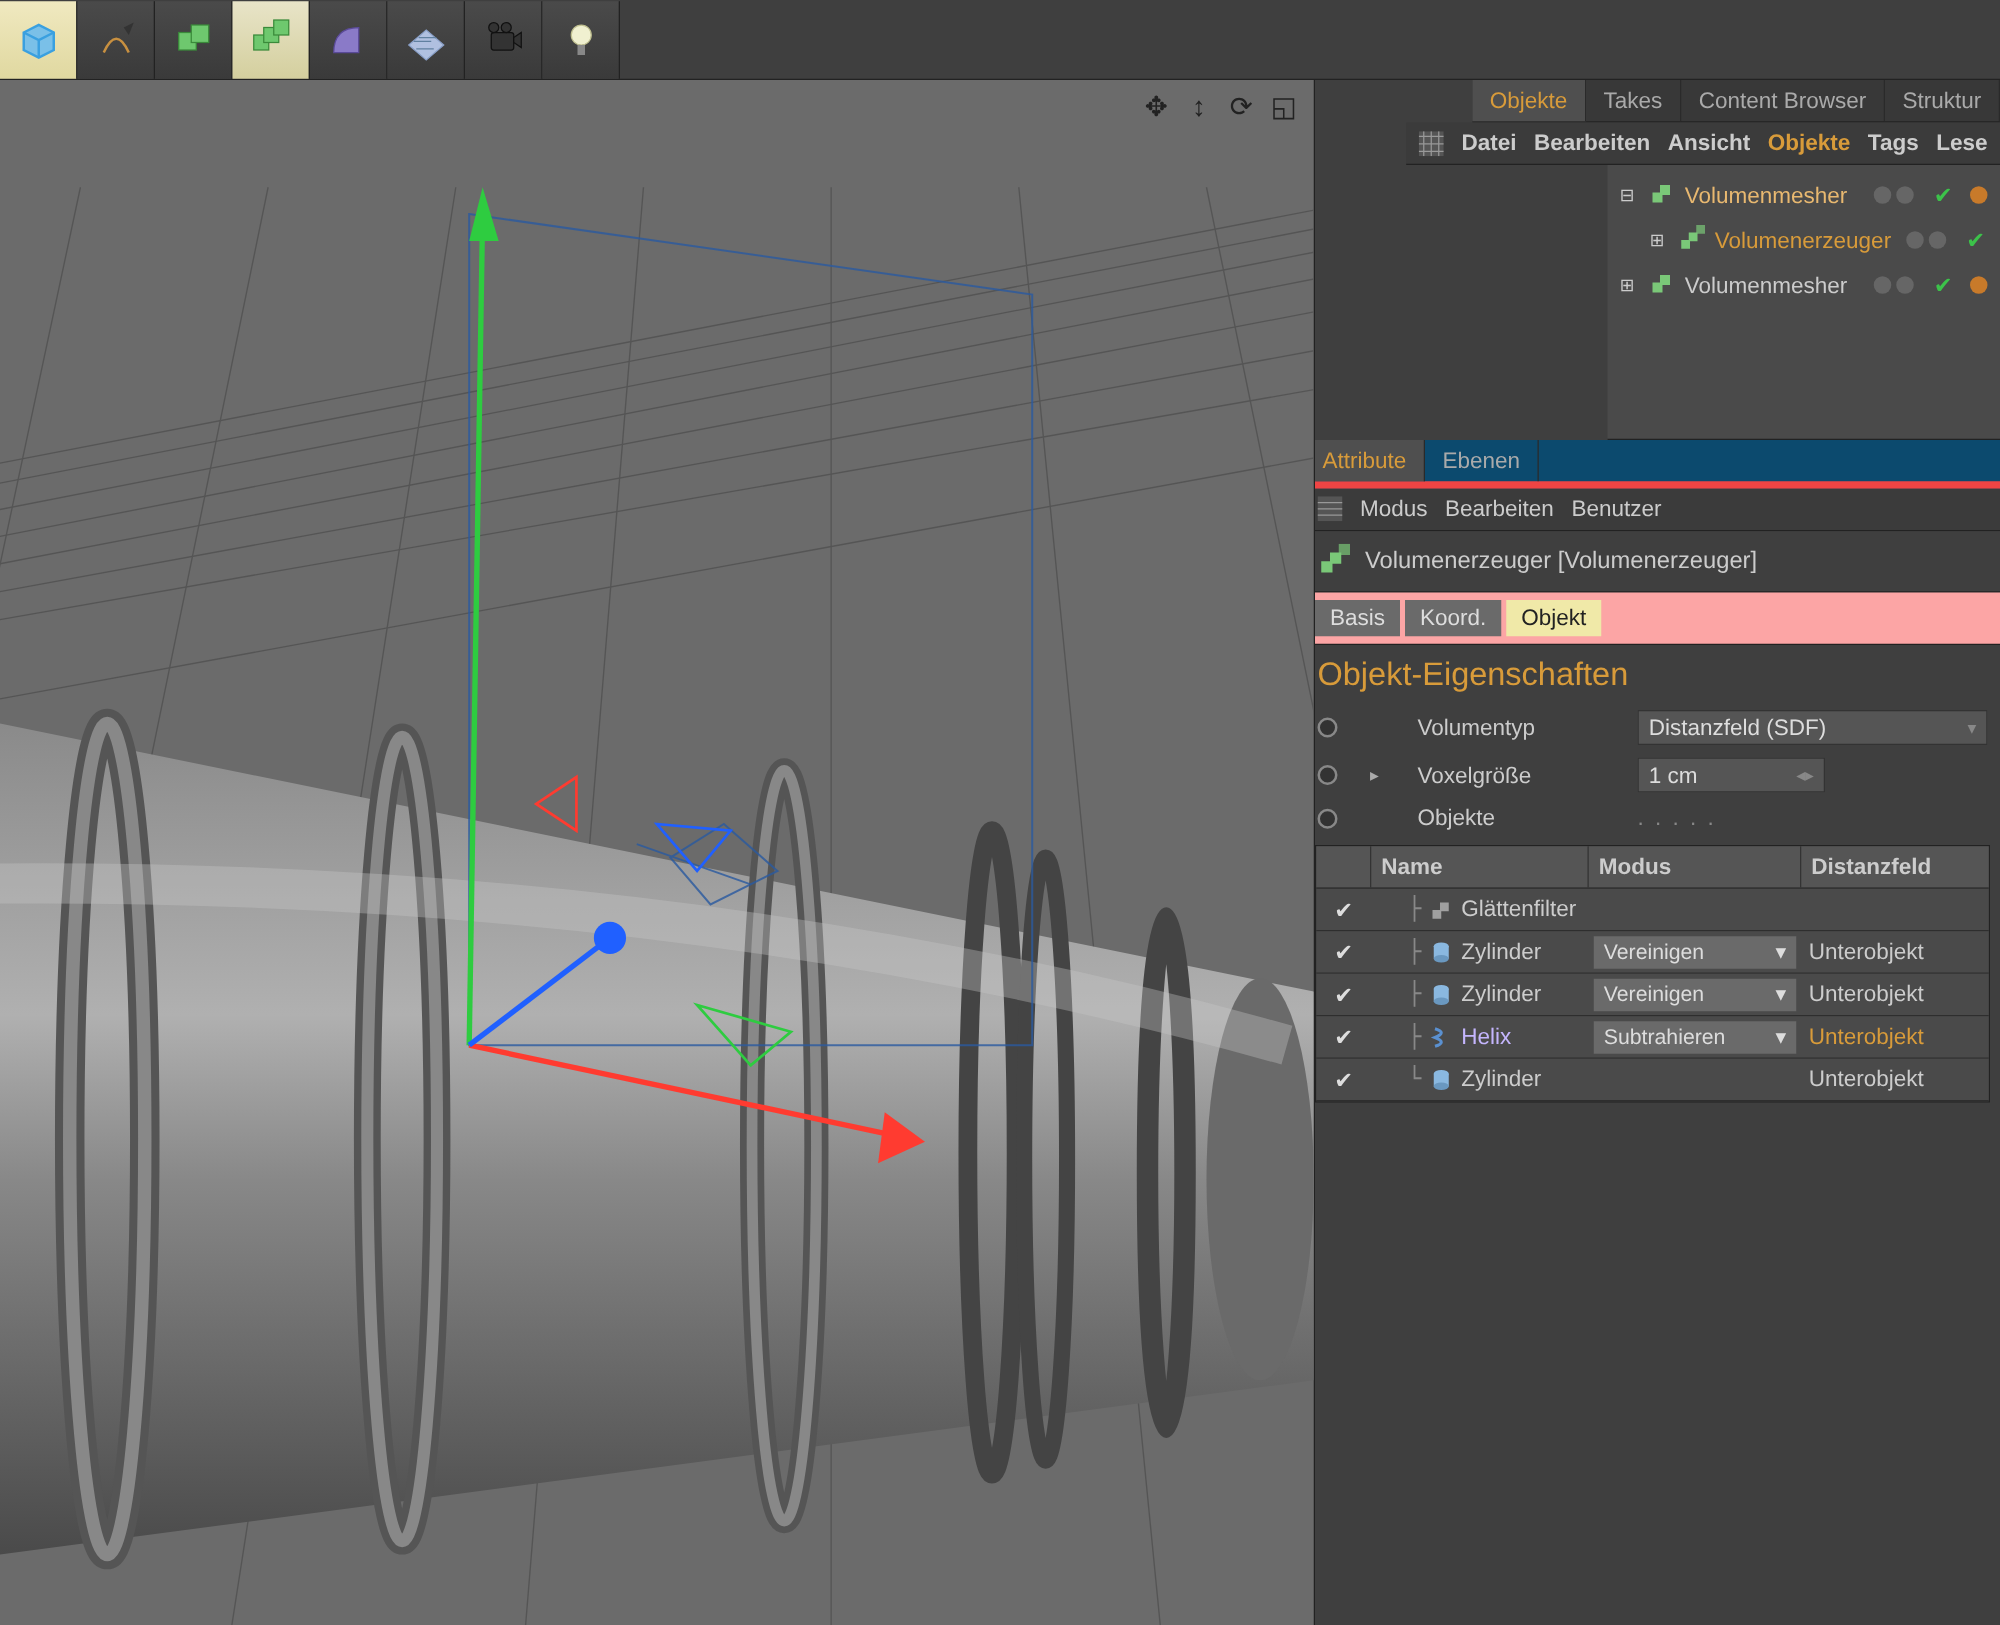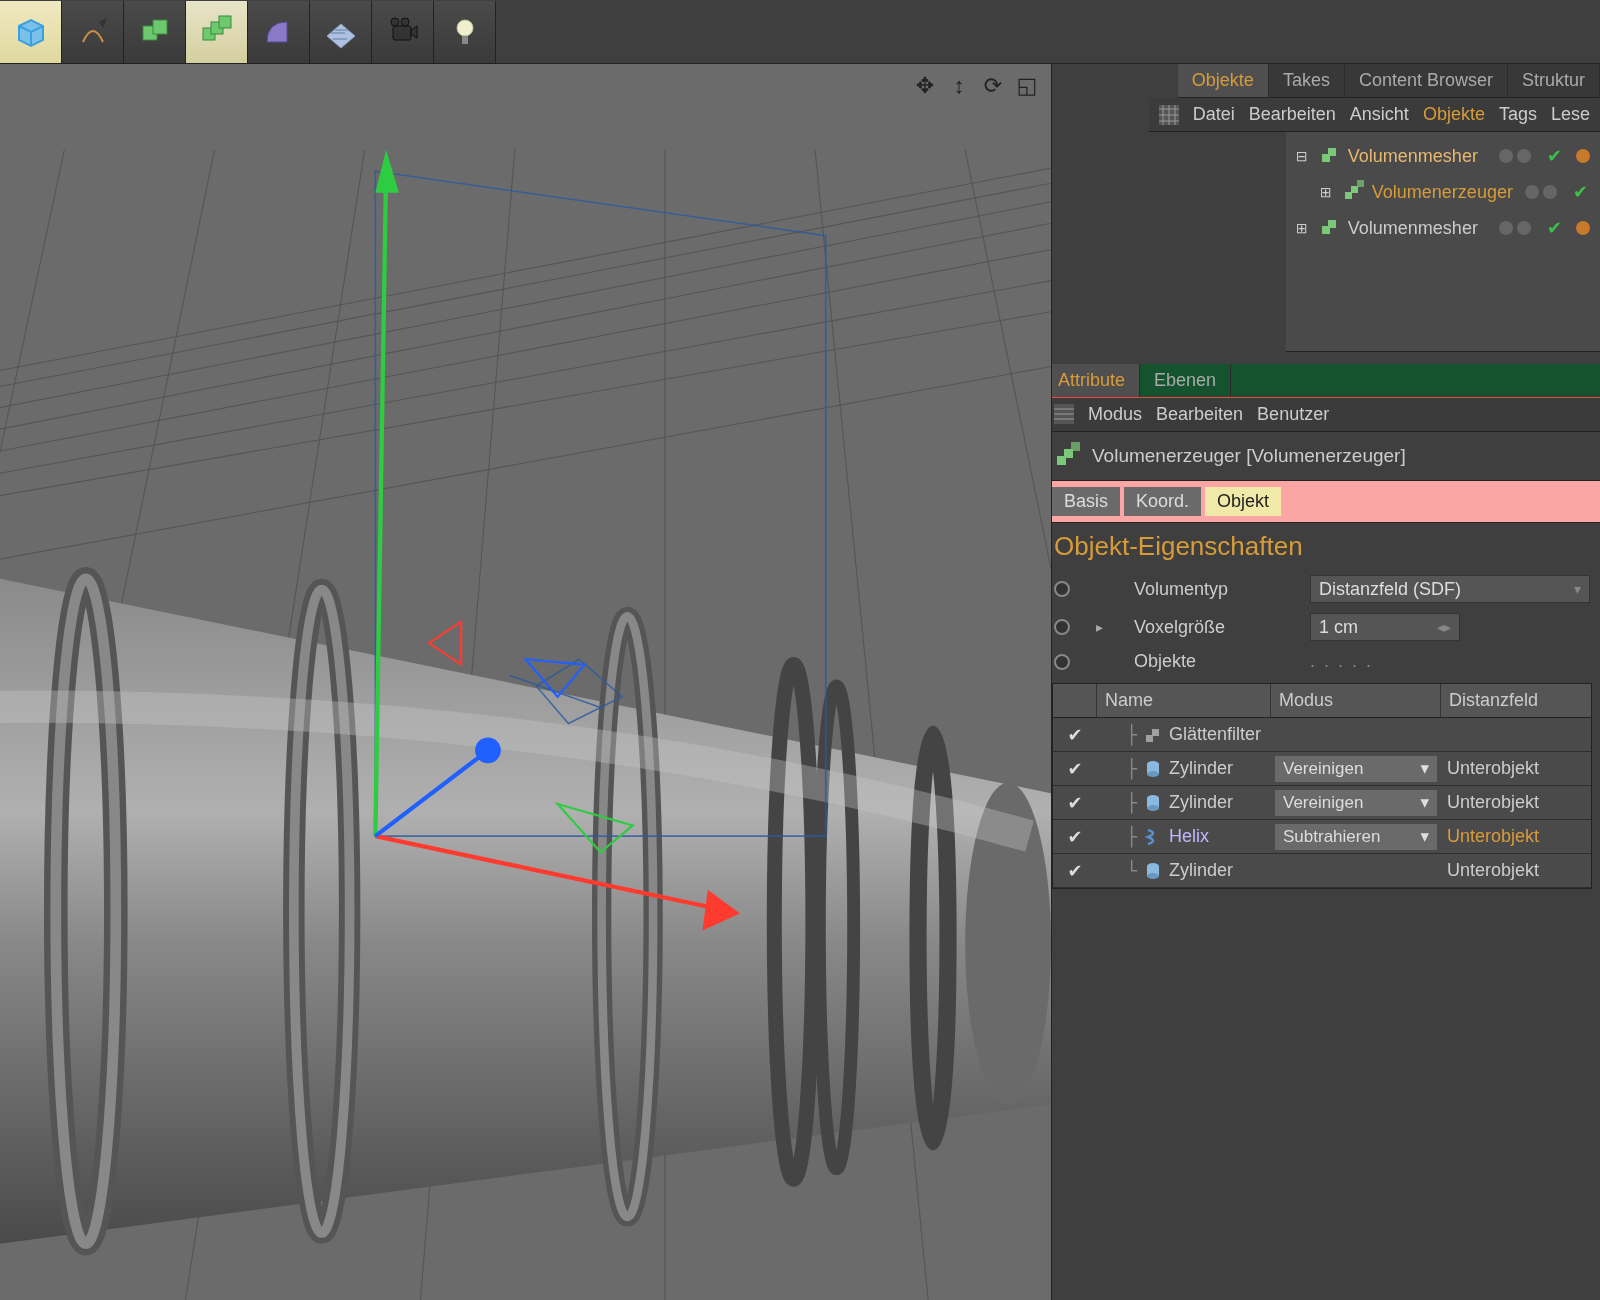--- a/index.html
+++ b/index.html
@@ -10,61 +10,61 @@
   .toolbar .btn.active { background:linear-gradient(#f0e9c0,#e0d8a0); }
   .toolbar .btn.light-active { background:linear-gradient(#e8e4c8,#d4cf9e); }
   .main { flex:1; display:flex; min-height:0; }
   .viewport { flex:1; position:relative; background:#6b6b6b; overflow:hidden; border-right:1px solid #222; }
   .vp-controls { position:absolute; top:8px; right:10px; display:flex; gap:6px; }
   .vp-controls .c { width:28px; height:28px; display:flex; align-items:center; justify-content:center; color:#222; font-size:22px; cursor:pointer; }
   .rightpanel { width:548px; display:flex; flex-direction:column; background:#3f3f3f;align-items:flex-end; }
   .tabs { display:flex; background:#383838; border-bottom:1px solid #222; }
   .tab { padding:6px 14px; color:#aaa; cursor:pointer; border-right:1px solid #2a2a2a; font-size:18px; }
   .tab.active { background:#4f4f4f; color:#d89b3a; }
-  .submenu { display:flex; align-items:center; gap:14px; padding:6px 10px; background:#3b3b3b; border-bottom:1px solid #222; font-size:18px; }
+  .submenu { display:flex; align-items:center; gap:14px; padding:6px 10px; background:#3b3b3b; border-bottom:1px solid #222; font-size:18px;font-weight:bold; }
   .submenu .icon { width:20px; height:20px; }
   .submenu span { color:#ccc; cursor:pointer; }
   .submenu span.hl { color:#d89b3a; }
   .tree { background:#4a4a4a; padding:6px 4px; height:220px; border-bottom:1px solid #222; }
   .tree-row { display:flex; align-items:center; height:36px; padding-left:6px; gap:6px; }
   .tree-row .exp { width:16px; color:#ccc; font-size:14px; cursor:pointer; }
   .tree-row .oicon { width:24px; height:24px; }
   .tree-row .lbl { flex:none; cursor:pointer; }
   .tree-row .lbl.orange { color:#d89b3a; }
   .tree-row .lbl.lorange { color:#e8b870; }
   .tree-row .lbl.plain { color:#ccc; }
   .tree-row .spacer { flex:1; }
   .tree-row .dots { display:flex; gap:4px; margin-right:10px; }
   .tree-row .dot { width:14px; height:14px; border-radius:50%; }
   .tree-row .dot.g { background:#666; }
   .tree-row .chk { color:#3cc24a; font-size:18px; margin-right:8px; }
   .tree-row .tag { width:14px; height:14px; border-radius:50%; background:#c87a2a; margin-right:6px; }
   .indent1 { padding-left:30px; }
   .attrpanel { flex:1; display:flex; flex-direction:column; }
-  .attr-tabs { display:flex; background:#14532d; border-bottom:1px solid #ef4444;margin-top:12px; }
+  .attr-tabs { display:flex; background:#0c4a6e; border-bottom:6px solid #ef4444; }
   .attr-tabs .tab { padding:6px 14px; }
   .attr-sub { display:flex; gap:14px; padding:6px 10px; background:#3b3b3b; border-bottom:1px solid #222; font-size:18px; }
   .attr-sub span { color:#ccc; cursor:pointer; }
   .obj-header { display:flex; align-items:center; gap:10px; padding:10px 10px; background:#3f3f3f; border-bottom:1px solid #222; }
   .obj-header .oicon { width:28px; height:28px; }
   .obj-header span { color:#ccc; font-size:19px; }
   .section-tabs { display:flex; gap:4px; padding:6px 8px; background:#fca5a5; border-bottom:1px solid #222; }
   .sect { padding:4px 12px; background:#6a6a6a; color:#ddd; cursor:pointer; font-size:18px; }
   .sect.active { background:#f0e9a8; color:#222; }
   .section-title { padding:8px 10px; color:#d89b3a; font-size:26px; font-weight:500; }
   .prop { display:flex; align-items:center; gap:26px; padding:5px 10px; }
   .prop .radio { width:16px; height:16px; border:2px solid #888; border-radius:50%; background:#333; cursor:pointer; flex:none; }
   .prop .tri { color:#aaa; font-size:14px; width:12px; }
   .prop .plabel { width:150px; color:#ccc; }
   .prop .field { flex:none; width:280px; background:#555; border:1px solid #333; padding:4px 8px; color:#ddd; display:flex; justify-content:space-between; align-items:center; height:28px; }
   .prop .field.narrow { width:150px; }
   .prop .field .arrow { color:#888; font-size:14px; }
   .prop .dots5 { color:#888; letter-spacing:2px; }
   .objtable { margin:6px 8px; border:1px solid #222; }
-  .objtable .hdr { display:flex; background:#555; border-bottom:1px solid #222; }
+  .objtable .hdr { display:flex; background:#555; border-bottom:1px solid #222;font-weight:bold; }
   .objtable .hdr .c1 { width:44px; border-right:1px solid #333; }
   .objtable .hdr .c2 { flex:1; padding:6px 8px; border-right:1px solid #333; }
   .objtable .hdr .c3 { width:170px; padding:6px 8px; border-right:1px solid #333; }
   .objtable .hdr .c4 { width:150px; padding:6px 8px; }
   .objtable .row { display:flex; align-items:center; border-bottom:1px solid #2e2e2e; background:#4a4a4a; height:34px; }
   .objtable .row .c1 { width:44px; display:flex; justify-content:center; }
   .objtable .row .chk { color:#ddd; font-size:18px; }
   .objtable .row .c2 { flex:1; display:flex; align-items:center; gap:6px; padding-left:6px; }
   .objtable .row .c2 .treeln { color:#888; font-family:monospace; width:34px; text-align:right; }
   .objtable .row .c2 .icon { width:20px; height:20px; }

